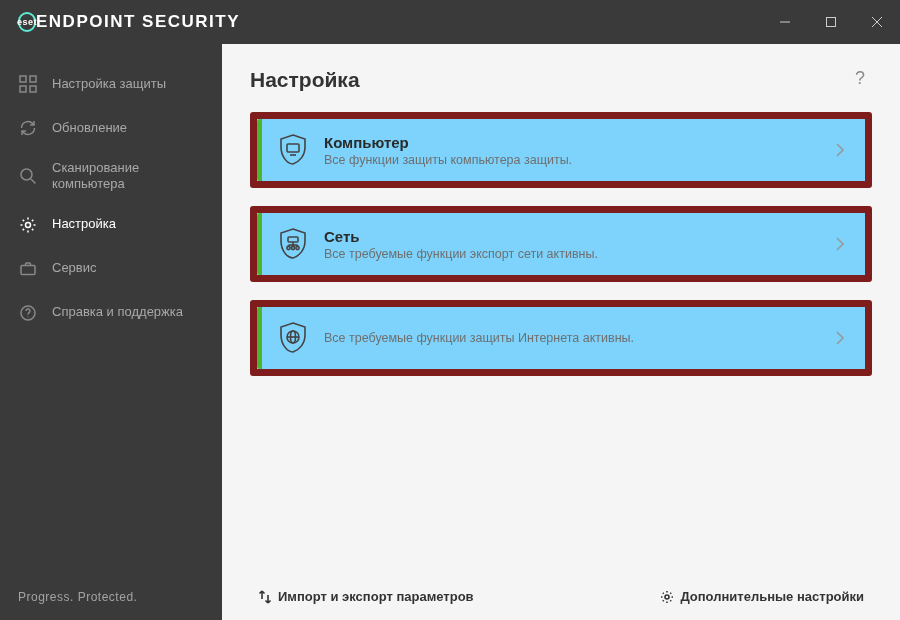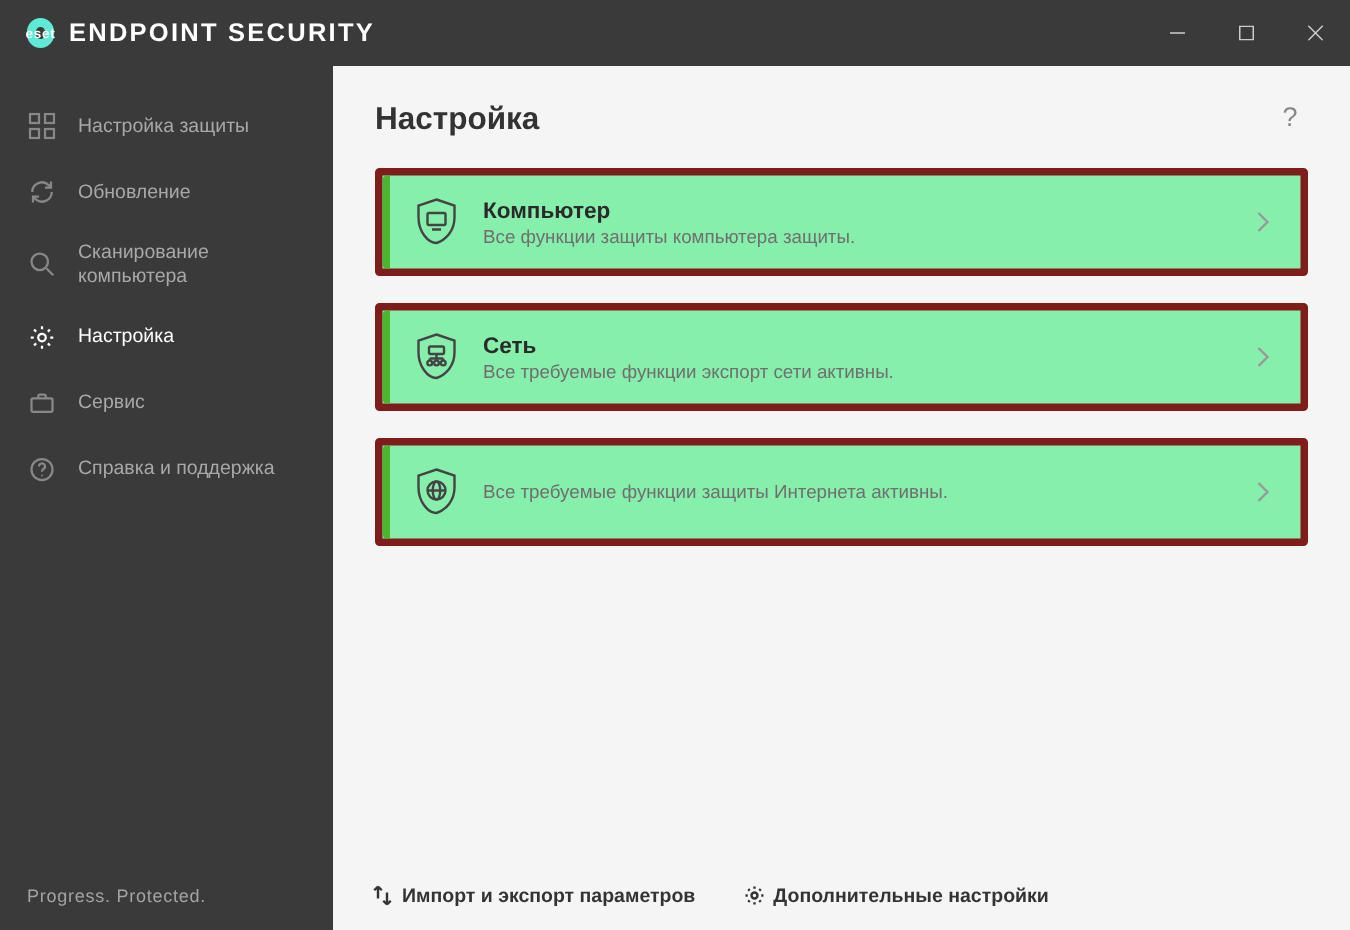--- a/index.html
+++ b/index.html
@@ -15,25 +15,25 @@
   .titlebar {
     height: 44px;
     background: #3a3a3a;
     color: #fff;
     display: flex;
     align-items: center;
     padding: 0 0 0 18px;
   }
   .titlebar .logo {
     width: 18px; height: 20px;
-    border: 6px solid #5eead4;
+    border: 2px solid #5eead4;
     border-radius: 10px;
     display: flex; align-items: center; justify-content: center;
     font-size: 9px; font-weight: bold; letter-spacing: 0.5px;
-    margin-right: 10px;
+    margin-right: 0;
   }
   .titlebar .app-title {
     font-size: 17px;
     letter-spacing: 1.5px;
     font-weight: 700;
   }
   .titlebar .winctrls {
     margin-left: auto;
     display: flex;
   }
@@ -105,22 +105,22 @@
     width: 24px; height: 24px;
     text-align: center;
   }
   .cards {
     padding: 4px 28px;
     display: flex;
     flex-direction: column;
     gap: 18px;
   }
   .card {
-    background: #86efac;
-    border: 5px solid #7f1d1d;
+    background: #7dd3fc;
+    border: 7px solid #7f1d1d;
     border-radius: 3px;
     display: flex;
     align-items: center;
     padding: 14px 20px 14px 0;
     position: relative;
     cursor: pointer;
   }
   .card .status-bar {
     width: 5px;
     align-self: stretch;
@@ -143,23 +143,23 @@
   .card .card-sub {
     font-size: 12.5px;
     color: #6f6f6f;
   }
   .card .chevron {
     color: #999;
     padding-left: 12px;
   }
   .footer {
     margin-top: auto;
-    padding: 14px 26px 16px;
-    display: flex;
-    justify-content: flex-start;
+    padding: 14px 36px 16px;
+    display: flex;
+    justify-content: space-between;
     gap: 32px;
   }
   .footer .footer-link {
     font-size: 13px;
     font-weight: 600;
     color: #333;
     display: flex;
     align-items: center;
     gap: 6px;
     cursor: pointer;

